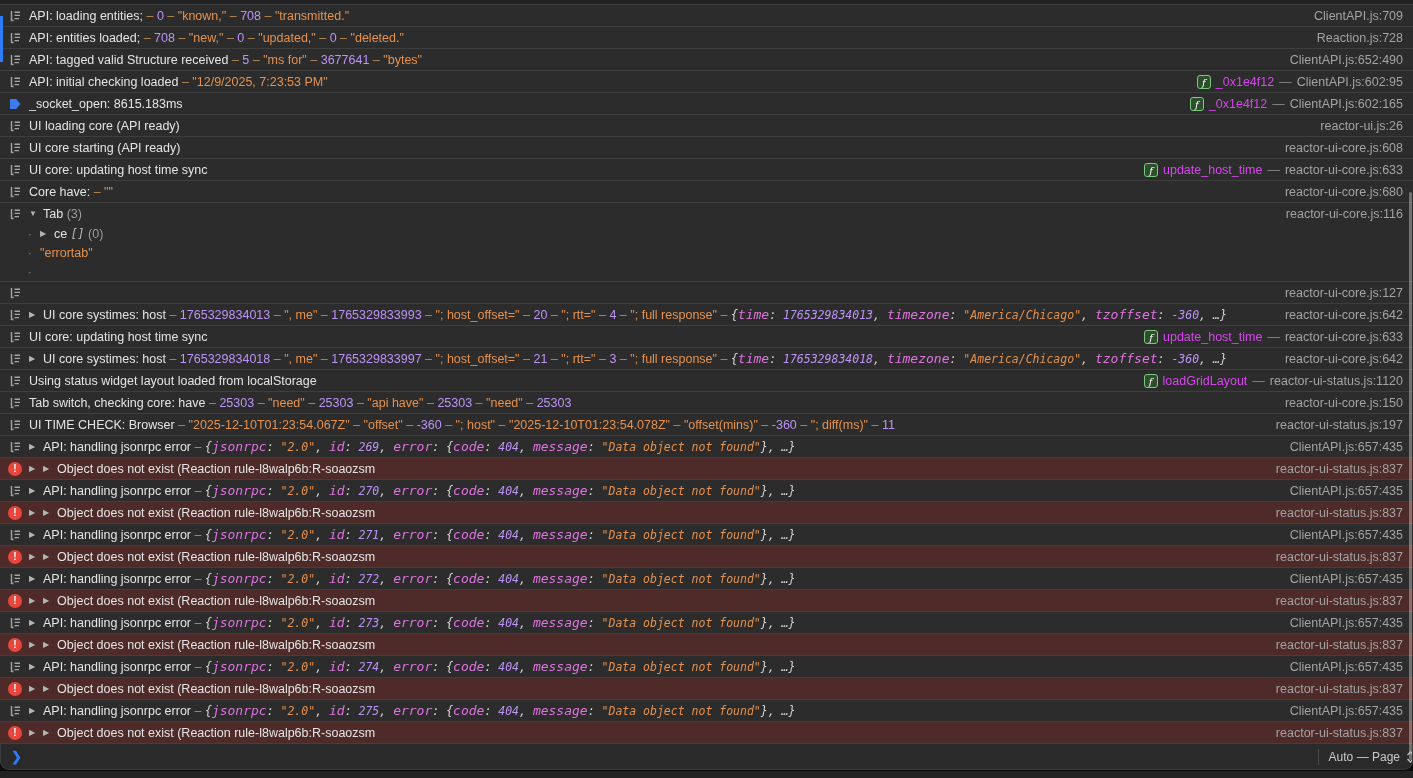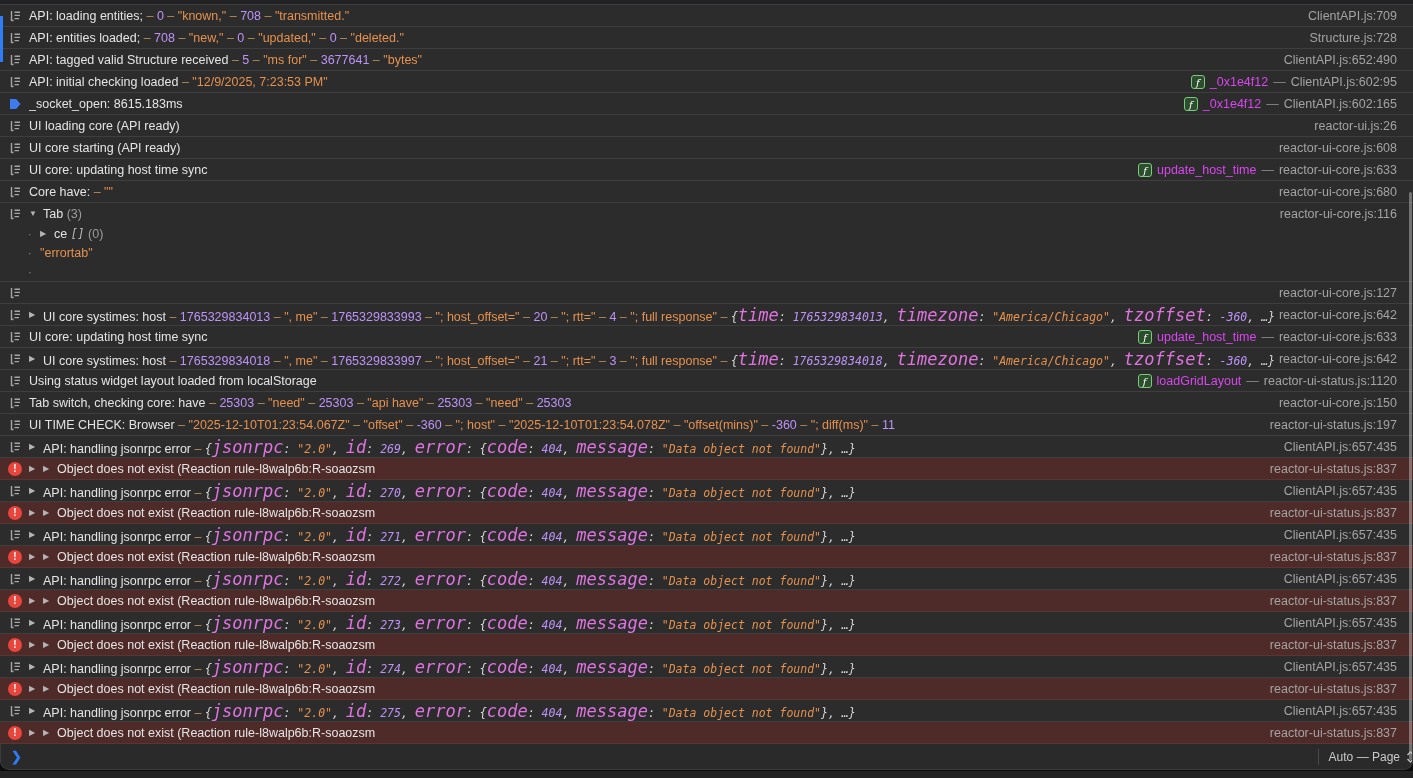--- a/index.html
+++ b/index.html
@@ -14,25 +14,25 @@
   .tri{width:14px;min-width:14px;font-size:8px;color:#b5b5b5;text-align:left;cursor:pointer;}
   .tri.down{font-size:8px;}
   .msg{flex:1 1 auto;white-space:pre;overflow:hidden;display:flex;align-items:baseline;min-width:0;}
   .msg span{white-space:pre;}
   .seg-p{color:#e4e4e4;}
   .seg-d{color:#bd8d57;}
   .seg-n{color:#bd93f7;}
   .seg-s{color:#e6914e;}
   .seg-g{color:#9c9c9c;}
   .seg-ib{color:#b9b9b9;font-family:"DejaVu Sans Mono",monospace;font-style:italic;font-size:11.5px;}
-  .seg-k{color:#e073e0;font-family:"DejaVu Sans Mono",monospace;font-style:italic;font-size:17px;}
+  .seg-k{color:#e073e0;font-family:"DejaVu Sans Mono",monospace;font-style:italic;font-size:13px;}
   .seg-mn{color:#bd93f7;font-family:"DejaVu Sans Mono",monospace;font-style:italic;font-size:11.5px;}
   .seg-ms{color:#e6914e;font-family:"DejaVu Sans Mono",monospace;font-style:italic;font-size:11.5px;}
   .seg-mp{color:#d8d8d8;font-family:"DejaVu Sans Mono",monospace;font-style:italic;font-size:11.5px;}
-  .source{margin-left:auto;display:flex;align-items:center;gap:5px;padding-right:16px;flex:0 0 auto;
+  .source{margin-left:auto;display:flex;align-items:center;gap:5px;padding-right:10px;flex:0 0 auto;
     font-size:12.5px;color:#a3a3a3;}
   .srclink{color:#a3a3a3;text-decoration:none;cursor:pointer;}
   .fnbadge{width:14px;height:14px;border-radius:3px;background:#2c4e2c;border:1px solid #7cc87c;
     color:#fff;font-family:"DejaVu Serif",serif;font-style:italic;font-size:10px;line-height:13px;
     text-align:center;box-sizing:border-box;}
   .fnname{color:#d946ef;}
   .fnsep{color:#8a8a8a;}
   .subrow{height:19px;display:flex;align-items:center;padding-left:28px;font-size:12.5px;color:#e4e4e4;}
   .subrow .bullet{width:12px;min-width:12px;color:#8a8a8a;font-size:11px;}
   .group{border-bottom:1px solid #3e3e3e;}
@@ -73,21 +73,21 @@
       </div>
       <div class="row">
         <span class="icon">
           <svg width="12" height="12" viewBox="0 0 12 12">
             <path d="M2.5 1 V11 M2.5 10.5 H4.5" stroke="#a5a5a5" stroke-width="1.4" fill="none"></path>
             <path d="M5.5 2.2 H11 M5.5 5.4 H11 M5.5 8.6 H10" stroke="#a5a5a5" stroke-width="1.4" fill="none"></path>
           </svg>
         </span>
         <span class="msg"><span class="seg-p">API: entities loaded;</span><span class="seg-d"> – </span><span class="seg-n">708</span><span class="seg-d"> – </span><span class="seg-s">"new,"</span><span class="seg-d"> – </span><span class="seg-n">0</span><span class="seg-d"> – </span><span class="seg-s">"updated,"</span><span class="seg-d"> – </span><span class="seg-n">0</span><span class="seg-d"> – </span><span class="seg-s">"deleted."</span></span>
         <span class="source">
-          <a class="srclink">Structure.js:728</a>
+          <a class="srclink">Reaction.js:728</a>
         </span>
       </div>
       <div class="row">
         <span class="icon">
           <svg width="12" height="12" viewBox="0 0 12 12">
             <path d="M2.5 1 V11 M2.5 10.5 H4.5" stroke="#a5a5a5" stroke-width="1.4" fill="none"></path>
             <path d="M5.5 2.2 H11 M5.5 5.4 H11 M5.5 8.6 H10" stroke="#a5a5a5" stroke-width="1.4" fill="none"></path>
           </svg>
         </span>
         <span class="msg"><span class="seg-p">API: tagged valid Structure received</span><span class="seg-d"> – </span><span class="seg-n">5</span><span class="seg-d"> – </span><span class="seg-s">"ms for"</span><span class="seg-d"> – </span><span class="seg-n">3677641</span><span class="seg-d"> – </span><span class="seg-s">"bytes"</span></span>

